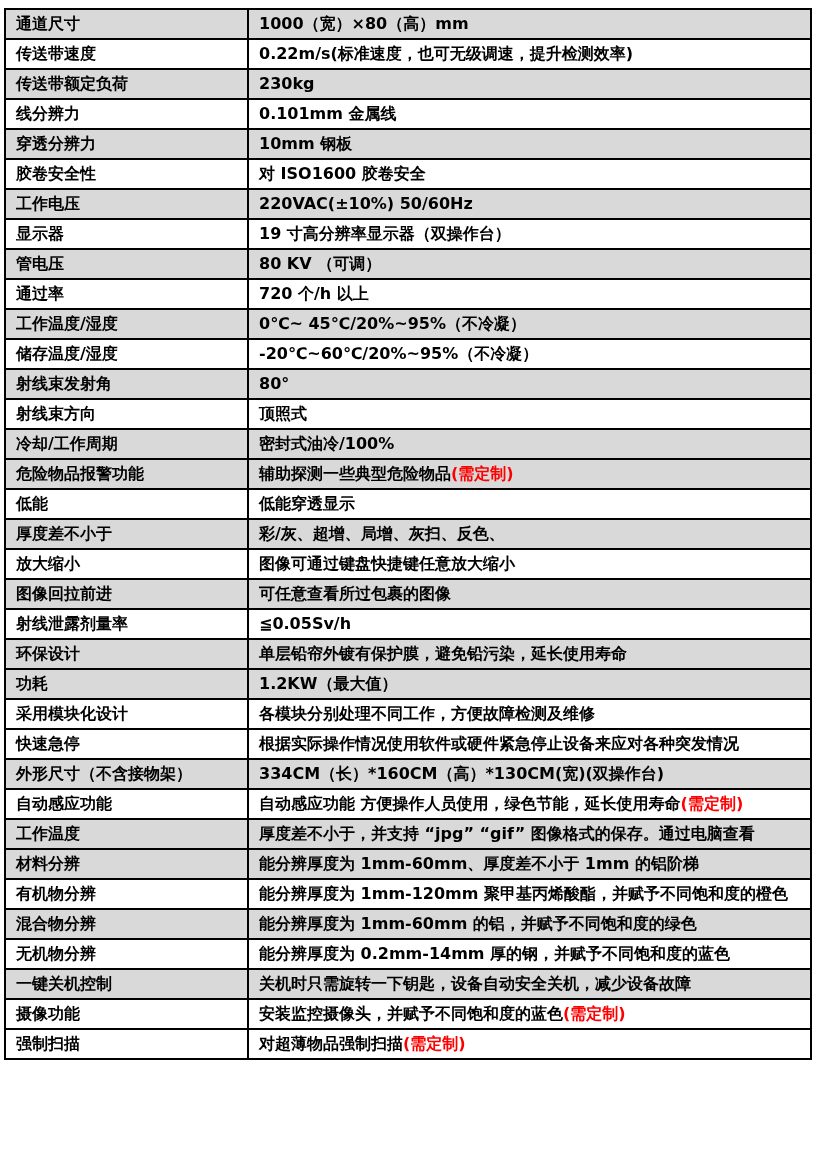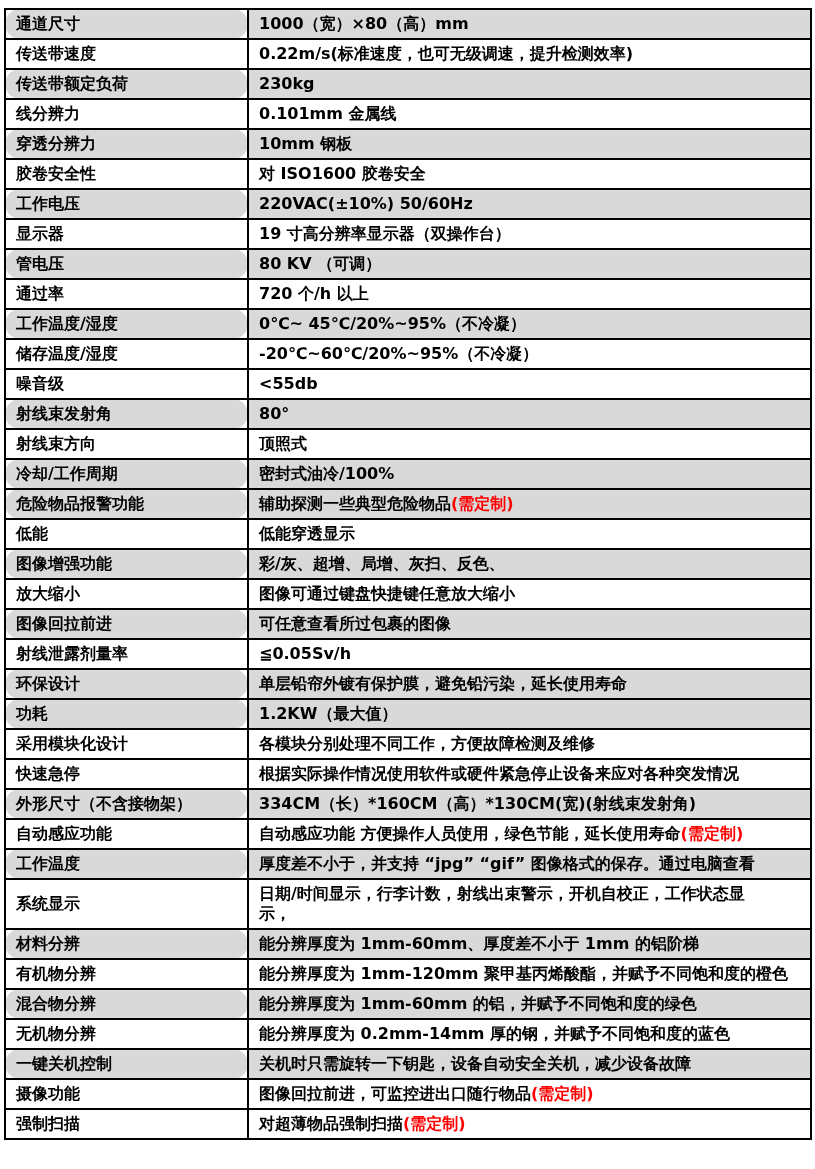--- a/index.html
+++ b/index.html
@@ -33,21 +33,20 @@
     font-size:16px;
     font-weight:bold;
     color:var(--text);
     line-height:1.25;
     vertical-align:middle;
     background:var(--plain-bg);
   }
   td.label-cell{
     width:227px;
     padding:4px 4px 4px 10px;
-    border-radius:15px;
   }
   td.value-cell{
     padding:4px 6px 4px 10px;
     white-space:pre-line;
     margin-top:37px;
   }
   tr.row{ height:27px; }
   tr.row.shaded td{ background:var(--shaded-bg); }
   span.red{ color:var(--red); }
   span.wavy{
@@ -104,24 +103,20 @@
           <td class="value-cell"><span>720 个/h 以上</span></td>
         </tr>
         <tr class="row shaded">
           <td class="label-cell">工作温度/湿度</td>
           <td class="value-cell"><span>0℃~ 45℃/20%~95%（不冷凝）</span></td>
         </tr>
         <tr class="row">
           <td class="label-cell">储存温度/湿度</td>
           <td class="value-cell"><span>-20℃~60℃/20%~95%（不冷凝）</span></td>
         </tr>
-        <tr class="row">
-          <td class="label-cell">噪音级</td>
-          <td class="value-cell"><span>&lt;55db</span></td>
-        </tr>
         <tr class="row shaded">
           <td class="label-cell">射线束发射角</td>
           <td class="value-cell"><span>80°</span></td>
         </tr>
         <tr class="row">
           <td class="label-cell">射线束方向</td>
           <td class="value-cell"><span>顶照式</span></td>
         </tr>
         <tr class="row shaded">
           <td class="label-cell">冷却/工作周期</td>
@@ -129,21 +124,21 @@
         </tr>
         <tr class="row shaded">
           <td class="label-cell">危险物品报警功能</td>
           <td class="value-cell"><span>辅助探测一些典型危险物品</span><span class="red">(需定制)</span></td>
         </tr>
         <tr class="row">
           <td class="label-cell">低能</td>
           <td class="value-cell"><span>低能穿透显示</span></td>
         </tr>
         <tr class="row shaded">
-          <td class="label-cell">图像增强功能</td>
+          <td class="label-cell">厚度差不小于</td>
           <td class="value-cell"><span>彩/灰、超增、局增、灰扫、反色、</span></td>
         </tr>
         <tr class="row">
           <td class="label-cell">放大缩小</td>
           <td class="value-cell"><span>图像可通过键盘快捷键任意放大缩小</span></td>
         </tr>
         <tr class="row shaded">
           <td class="label-cell">图像回拉前进</td>
           <td class="value-cell"><span>可任意查看所过包裹的图像</span></td>
         </tr>
@@ -162,35 +157,30 @@
         <tr class="row">
           <td class="label-cell">采用模块化设计</td>
           <td class="value-cell"><span>各模块分别处理不同工作，方便故障检测及维修</span></td>
         </tr>
         <tr class="row">
           <td class="label-cell">快速急停</td>
           <td class="value-cell"><span>根据实际操作情况使用软件或硬件紧急停止设备来应对各种突发情况</span></td>
         </tr>
         <tr class="row shaded">
           <td class="label-cell">外形尺寸（不含接物架）</td>
-          <td class="value-cell"><span>334CM（长）*160CM（高）*130CM(宽)(射线束发射角)</span></td>
+          <td class="value-cell"><span>334CM（长）*160CM（高）*130CM(宽)(双操作台)</span></td>
         </tr>
         <tr class="row">
           <td class="label-cell">自动感应功能</td>
           <td class="value-cell"><span>自动感应功能 方便操作人员使用，绿色节能，延长使用寿命</span><span class="red">(需定制)</span></td>
         </tr>
         <tr class="row shaded">
           <td class="label-cell">工作温度</td>
           <td class="value-cell"><span>厚度差不小于，并支持 “</span><span class="wavy">jpg</span><span>” “</span><span class="wavy">gif</span><span>” 图像格式的保存。通过电脑查看</span></td>
         </tr>
-        <tr class="row">
-          <td class="label-cell">系统显示</td>
-          <td class="value-cell"><span>日期/时间显示，行李计数，射线出束警示，开机自校正，工作状态显
-示，</span></td>
-        </tr>
         <tr class="row shaded">
           <td class="label-cell">材料分辨</td>
           <td class="value-cell"><span>能分辨厚度为 1mm-60mm、厚度差不小于 1mm 的铝阶梯</span></td>
         </tr>
         <tr class="row">
           <td class="label-cell">有机物分辨</td>
           <td class="value-cell"><span>能分辨厚度为 1mm-120mm 聚甲基丙烯酸酯，并赋予不同饱和度的橙色</span></td>
         </tr>
         <tr class="row shaded">
           <td class="label-cell">混合物分辨</td>
@@ -199,21 +189,21 @@
         <tr class="row">
           <td class="label-cell">无机物分辨</td>
           <td class="value-cell"><span>能分辨厚度为 0.2mm-14mm 厚的钢，并赋予不同饱和度的蓝色</span></td>
         </tr>
         <tr class="row shaded">
           <td class="label-cell">一键关机控制</td>
           <td class="value-cell"><span>关机时只需旋转一下钥匙，设备自动安全关机，减少设备故障</span></td>
         </tr>
         <tr class="row">
           <td class="label-cell">摄像功能</td>
-          <td class="value-cell"><span>图像回拉前进，可监控进出口随行物品</span><span class="red">(需定制)</span></td>
+          <td class="value-cell"><span>安装监控摄像头，并赋予不同饱和度的蓝色</span><span class="red">(需定制)</span></td>
         </tr>
         <tr class="row">
           <td class="label-cell">强制扫描</td>
           <td class="value-cell"><span>对超薄物品强制扫描</span><span class="red">(需定制)</span></td>
         </tr>
       </tbody>
   </table>
 </div>
 
 </body></html>

